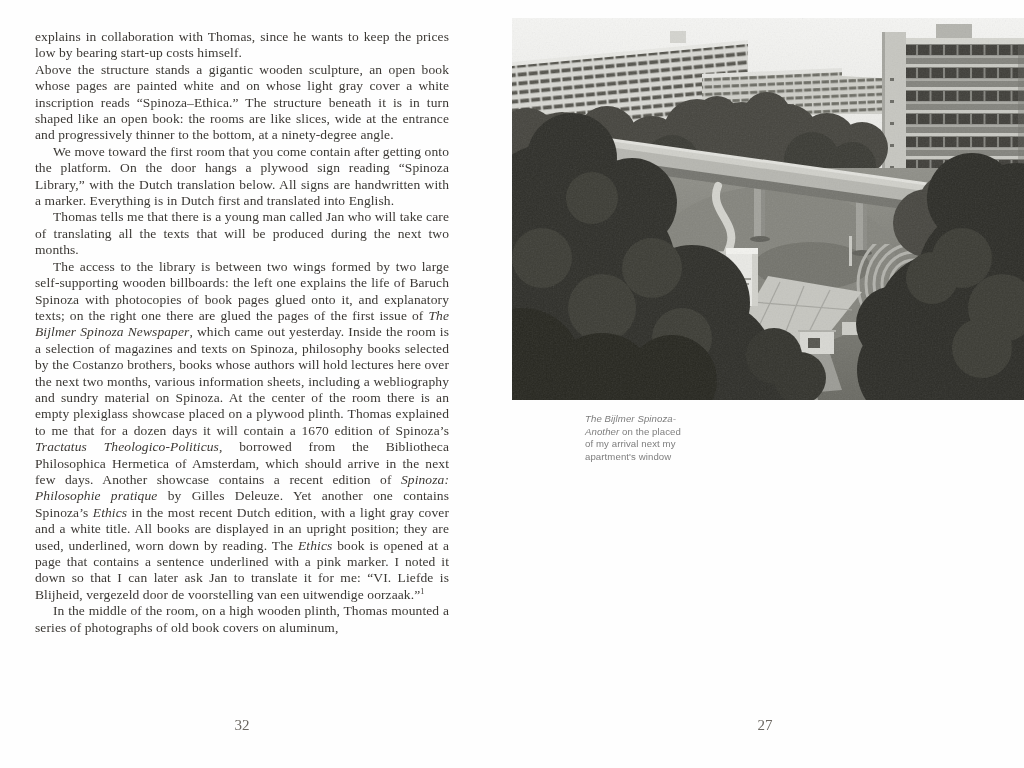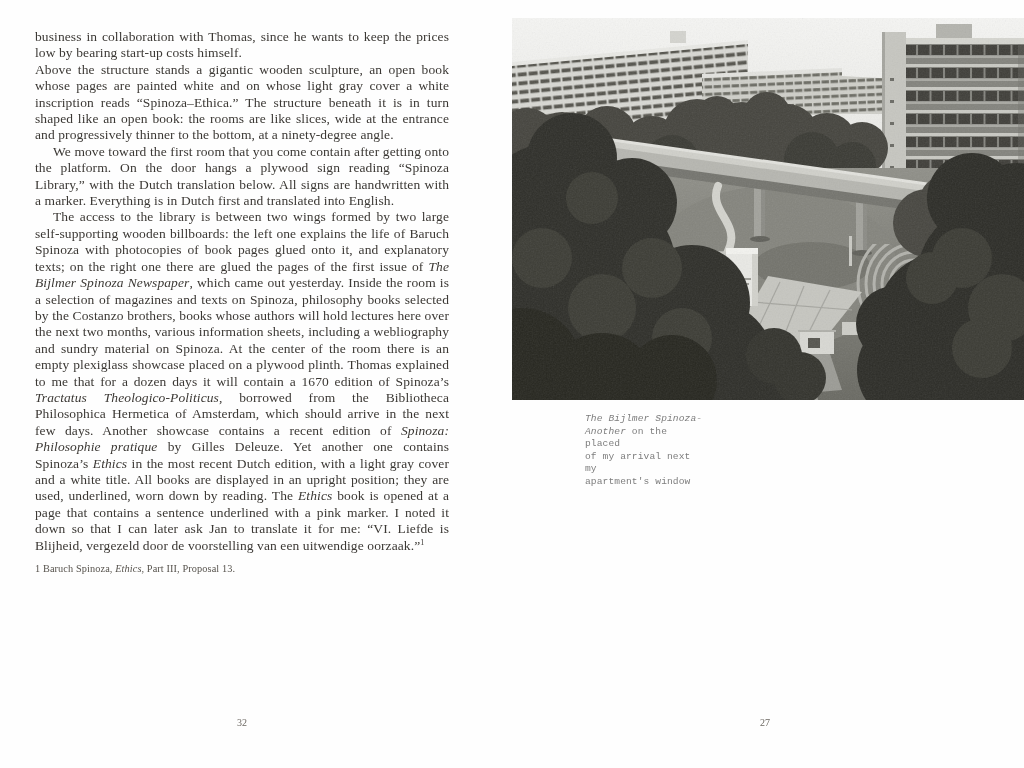--- a/index.html
+++ b/index.html
@@ -8,43 +8,44 @@
   
   #text-block{position:absolute;left:35px;top:29px;width:414px;}
   #text-block p{margin:0;font-size:13.5px;line-height:16.4px;color:#3b3834;
                 text-align:justify;letter-spacing:0.1px;}
   #text-block p.indent{text-indent:18px;}
   #text-block p.space-before{margin-top:0;}
   #text-block p i{font-style:italic;}
   sup{font-size:8px;line-height:0;vertical-align:super;}
   .footnote{margin-top:8px !important;font-size:10.3px !important;line-height:13px !important;
             color:#57534d !important;text-align:left !important;}
-  .pagenum{position:absolute;top:717px;font-size:10px;color:#6b6761;text-align:center;}
+  .pagenum{position:absolute;top:717px;font-size:15px;color:#6b6761;text-align:center;}
   #pagenum-left{left:35px;width:414px;}
   #pagenum-right{left:512px;width:506px;}
   
   #photo{position:absolute;left:512px;top:18px;width:512px;height:382px;display:block;}
   #photo svg{display:block;width:100%;height:100%;}
   #caption{position:absolute;left:585px;top:413px;width:122px;
-           font-family:Liberation Mono, monospace;font-size:9.6px;line-height:12.6px;
+           font-family:Liberation Sans, sans-serif;font-size:9.6px;line-height:12.6px;
            color:#7d7d7d;letter-spacing:0.1px;}
   #caption i{font-style:italic;}
 </style>
 </head>
 <body>
 
 <div id="spread">
 
   <div>
     <div id="text-block">
-        <p><span>business in collaboration with Thomas, since he wants to keep the prices low by bearing start-up costs himself.</span></p>
+        <p><span>explains in collaboration with Thomas, since he wants to keep the prices low by bearing start-up costs himself.</span></p>
         <p class="space-before"><span>Above the structure stands a gigantic wooden sculpture, an open book whose pages are painted white and on whose light gray cover a white inscription reads “Spinoza–Ethica.” The structure beneath it is in turn shaped like an open book: the rooms are like slices, wide at the entrance and progressively thinner to the bottom, at a ninety-degree angle.</span></p>
         <p class="indent"><span>We move toward the first room that you come contain after getting onto the platform. On the door hangs a plywood sign reading “Spinoza Library,” with the Dutch translation below. All signs are handwritten with a marker. Everything is in Dutch first and translated into English.</span></p>
+        <p class="indent"><span>Thomas tells me that there is a young man called Jan who will take care of translating all the texts that will be produced during the next two months.</span></p>
         <p class="indent"><span>The access to the library is between two wings formed by two large self-supporting wooden billboards: the left one explains the life of Baruch Spinoza with photocopies of book pages glued onto it, and explanatory texts; on the right one there are glued the pages of the first issue of </span><i>The Bijlmer Spinoza Newspaper</i><span>, which came out yesterday. Inside the room is a selection of magazines and texts on Spinoza, philosophy books selected by the Costanzo brothers, books whose authors will hold lectures here over the next two months, various information sheets, including a webliography and sundry material on Spinoza. At the center of the room there is an empty plexiglass showcase placed on a plywood plinth. Thomas explained to me that for a dozen days it will contain a 1670 edition of Spinoza’s </span><i>Tractatus Theologico-Politicus</i><span>, borrowed from the Bibliotheca Philosophica Hermetica of Amsterdam, which should arrive in the next few days. Another showcase contains a recent edition of </span><i>Spinoza: Philosophie pratique</i><span> by Gilles Deleuze. Yet another one contains Spinoza’s </span><i>Ethics</i><span> in the most recent Dutch edition, with a light gray cover and a white title. All books are displayed in an upright position; they are used, underlined, worn down by reading. The </span><i>Ethics</i><span> book is opened at a page that contains a sentence underlined with a pink marker. I noted it down so that I can later ask Jan to translate it for me: “VI. Liefde is Blijheid, vergezeld door de voorstelling van een uitwendige oorzaak.”</span><sup>1</sup></p>
-        <p class="footnote"><span>1 Baruch Spinoza, </span><i>Ethics</i><span>, Part III, Proposal 13.</span></p>
+        <p class="indent"><span>In the middle of the room, on a high wooden plinth, Thomas mounted a series of photographs of old book covers on aluminum,</span></p>
       </div>
     <div class="pagenum" id="pagenum-left">32</div>
   </div>
 
   <div>
 
     <figure id="photo" style="margin:0">
       <svg viewBox="0 0 512 382" preserveAspectRatio="none" role="img">
         <defs>
           <linearGradient id="skyGrad" x1="0" y1="0" x2="0" y2="1">

